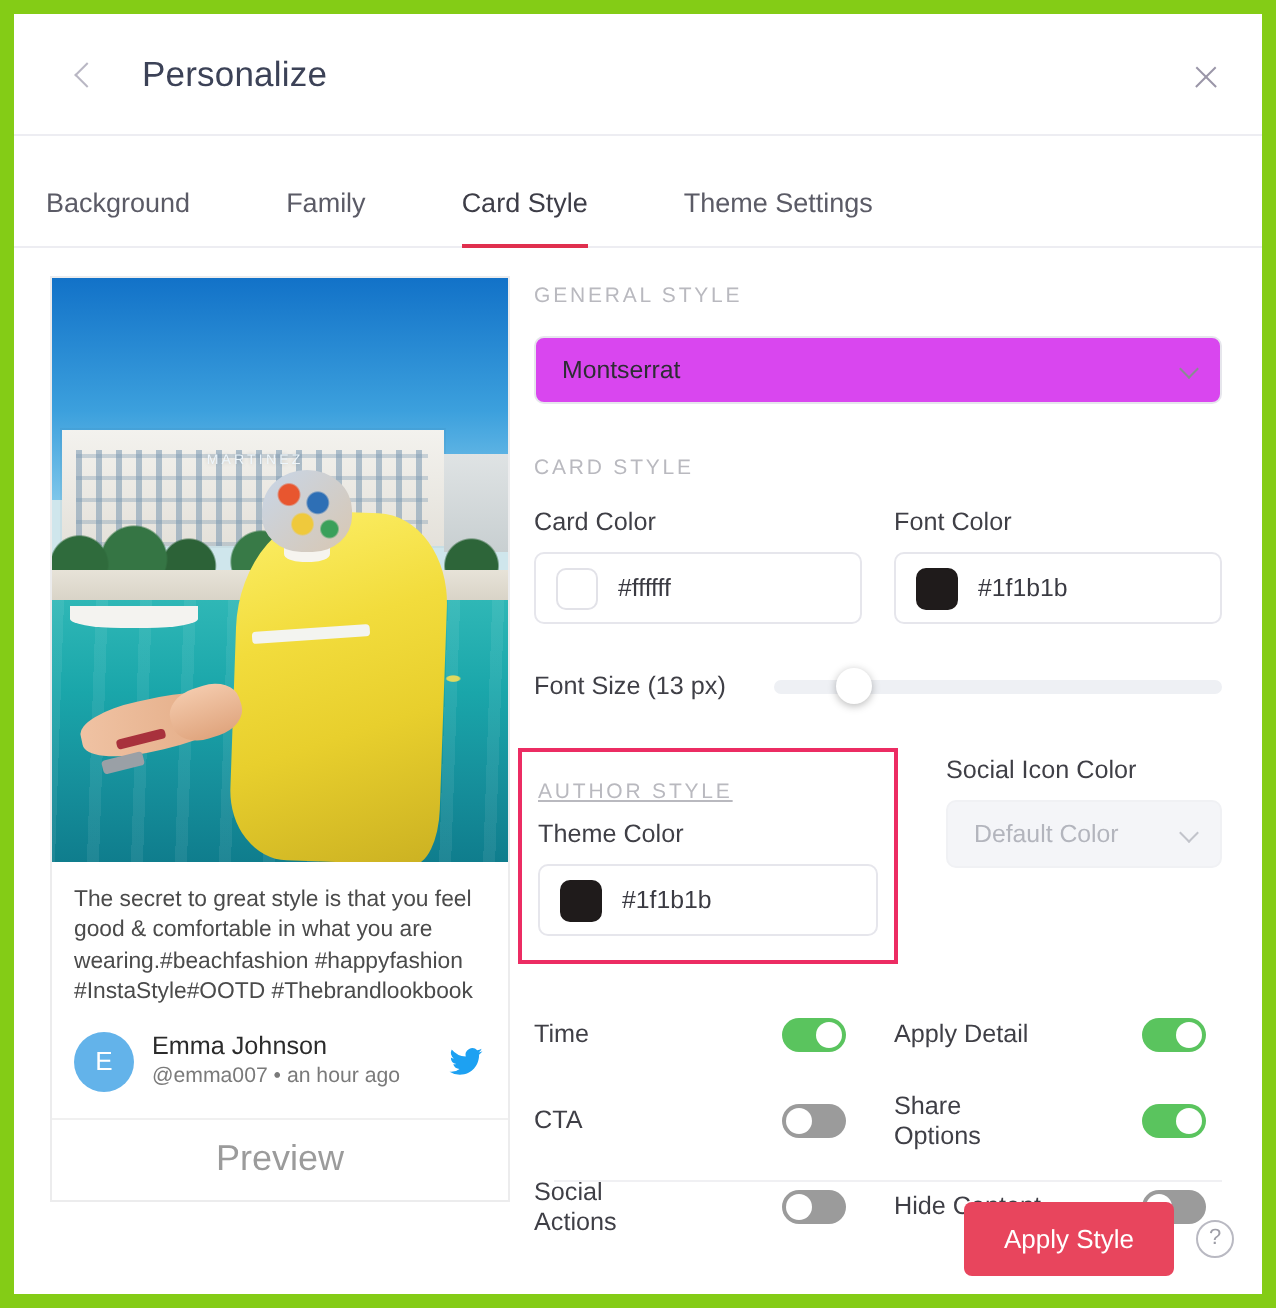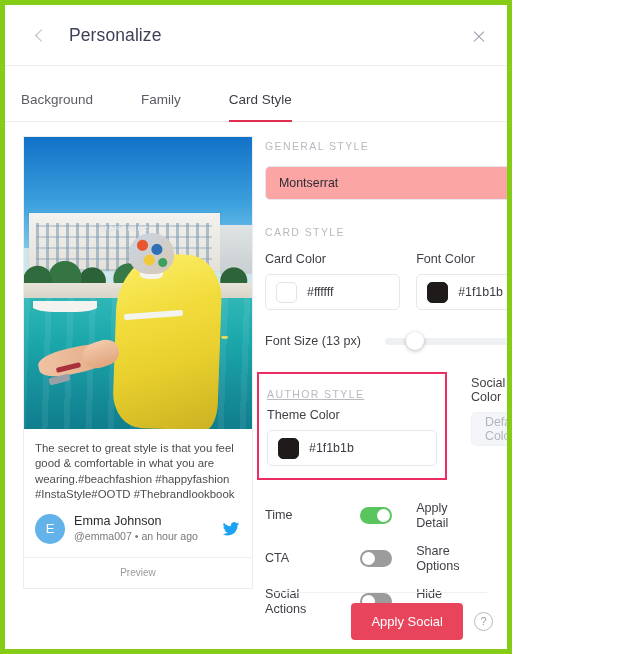--- a/index.html
+++ b/index.html
@@ -4,23 +4,23 @@
 <style>
   * { box-sizing: border-box; margin: 0; padding: 0; }
   html, body {
     width: 638px; height: 654px;
     font-family: "Liberation Sans", sans-serif;
     background: #ffffff;
     -webkit-font-smoothing: antialiased;
   }
   .dialog {
     position: relative;
-    width: 512px; height: 654px;
+    width: 638px; height: 654px;
     background: #ffffff;
-    border: 5px solid #84cc16;
+    border: 7px solid #84cc16;
     overflow: hidden;
   }
 
   
   .header {
     position: relative;
     height: 61px;
     border-bottom: 1px solid #ededf2;
     display: flex;
     align-items: center;
@@ -182,42 +182,42 @@
     background: #63b3ea; color: #fff;
     font-size: 13px;
     display:flex; align-items:center; justify-content:center;
     flex: 0 0 auto;
   }
   .author-meta { margin-left: 9px; flex: 1 1 auto; }
   .author-name { font-size: 12.6px; color: #2b2b2b; line-height: 15px; }
   .author-handle { font-size: 10.6px; color: #7a7a7a; line-height: 14px; }
   .tw-icon { width: 20px; height: 18px; flex: 0 0 auto; }
   .preview-label {
-    text-align: center; font-size: 10px; color: #9b9b9b;
+    text-align: center; font-size: 18px; color: #9b9b9b;
     border-top: 1px solid #f0f0f0;
     padding: 9px 0 10px 0;
   }
 
   
   .settings-col { flex: 1 1 auto; padding: 0 20px 0 12px; position: relative; }
   .sec-label {
     font-size: 10.5px; color: #b9b9bf;
     letter-spacing: 1.4px; text-transform: uppercase;
     margin: 4px 0 14px 0;
   }
   .row { display: flex; align-items: center; }
   .field-label { font-size: 12.6px; color: #3f3f46; }
   .small-label { font-size: 12.6px; color: #3f3f46; line-height:15px; }
 
   .select {
     position: relative;
     height: 34px;
     border: 1px solid #e6e6ec;
     border-radius: 5px;
-    background: #fca5a5;
+    background: #d946ef;
     display: flex; align-items: center;
     padding: 0 26px 0 13px;
     font-size: 12.4px; color: #2d2d33;
     cursor: pointer;
   }
   .select.disabled { background: #f4f5f8; border-color: #f0f1f4; color: #b3b5bd; cursor: default; }
   .chev-down {
     position: absolute; right: 12px; top: 12px;
     width: 7px; height: 7px;
     border-right: 1.3px solid #8a8a93;
@@ -338,20 +338,21 @@
       <div class="chev-left"></div>
     </div>
     <div class="dlg-title">Personalize</div>
     <div class="close-btn"></div>
   </div>
 
   <div class="tabs">
     <div class="tab">Background</div>
     <div class="tab">Family</div>
     <div class="tab active">Card Style</div>
+    <div class="tab">Theme Settings</div>
   </div>
 
   <div class="body">
 
     <div class="preview-col">
       <div class="preview-card">
         <div class="photo">
           <div class="sky"></div>
           <div class="hotel">
             <div class="hotel-sign">MARTINEZ</div>
@@ -484,17 +485,17 @@
             </span>
         </div>
       </div>
 
     </div>
   </div>
 
   <div class="hr-right"></div>
 
   <div class="footer">
-    <button class="apply-btn" id="apply-btn" style="background: rgb(232, 69, 93);">Apply Social</button>
+    <button class="apply-btn" id="apply-btn" style="background: rgb(232, 69, 93);">Apply Style</button>
     <div class="help-icon">?</div>
   </div>
 
 </div>
 
 </body></html>

